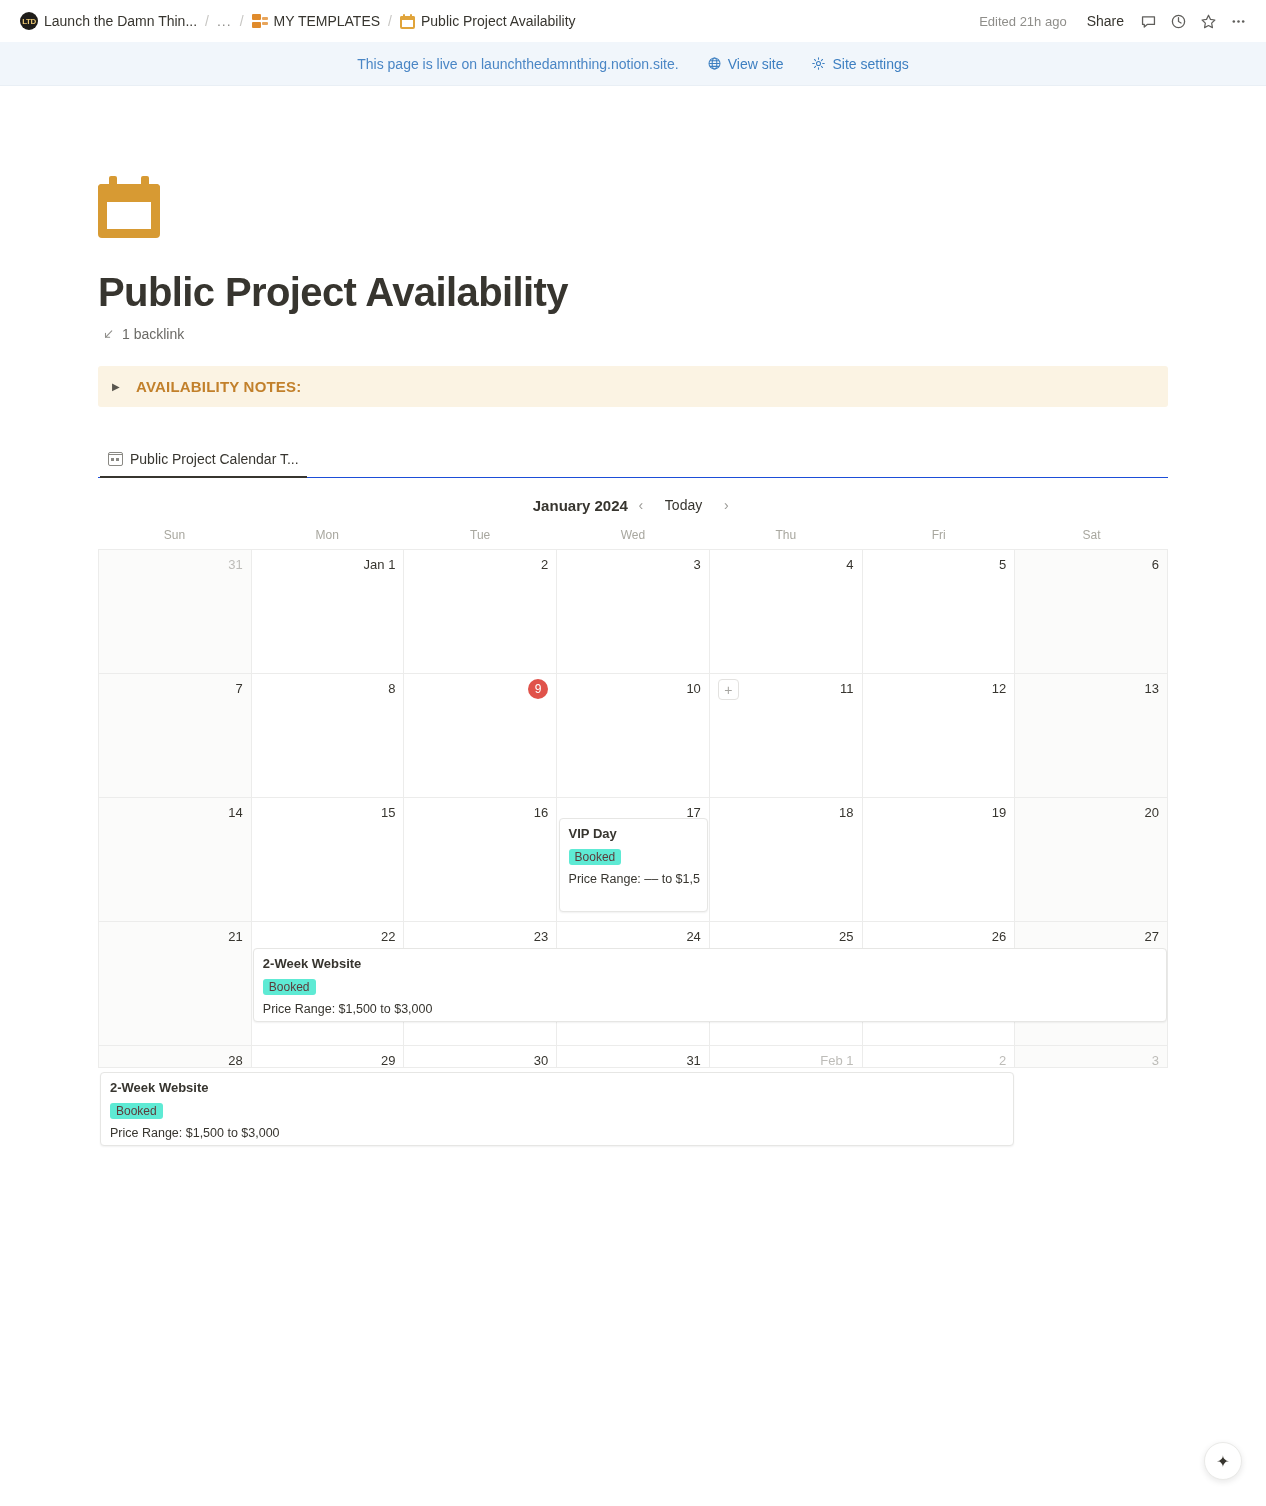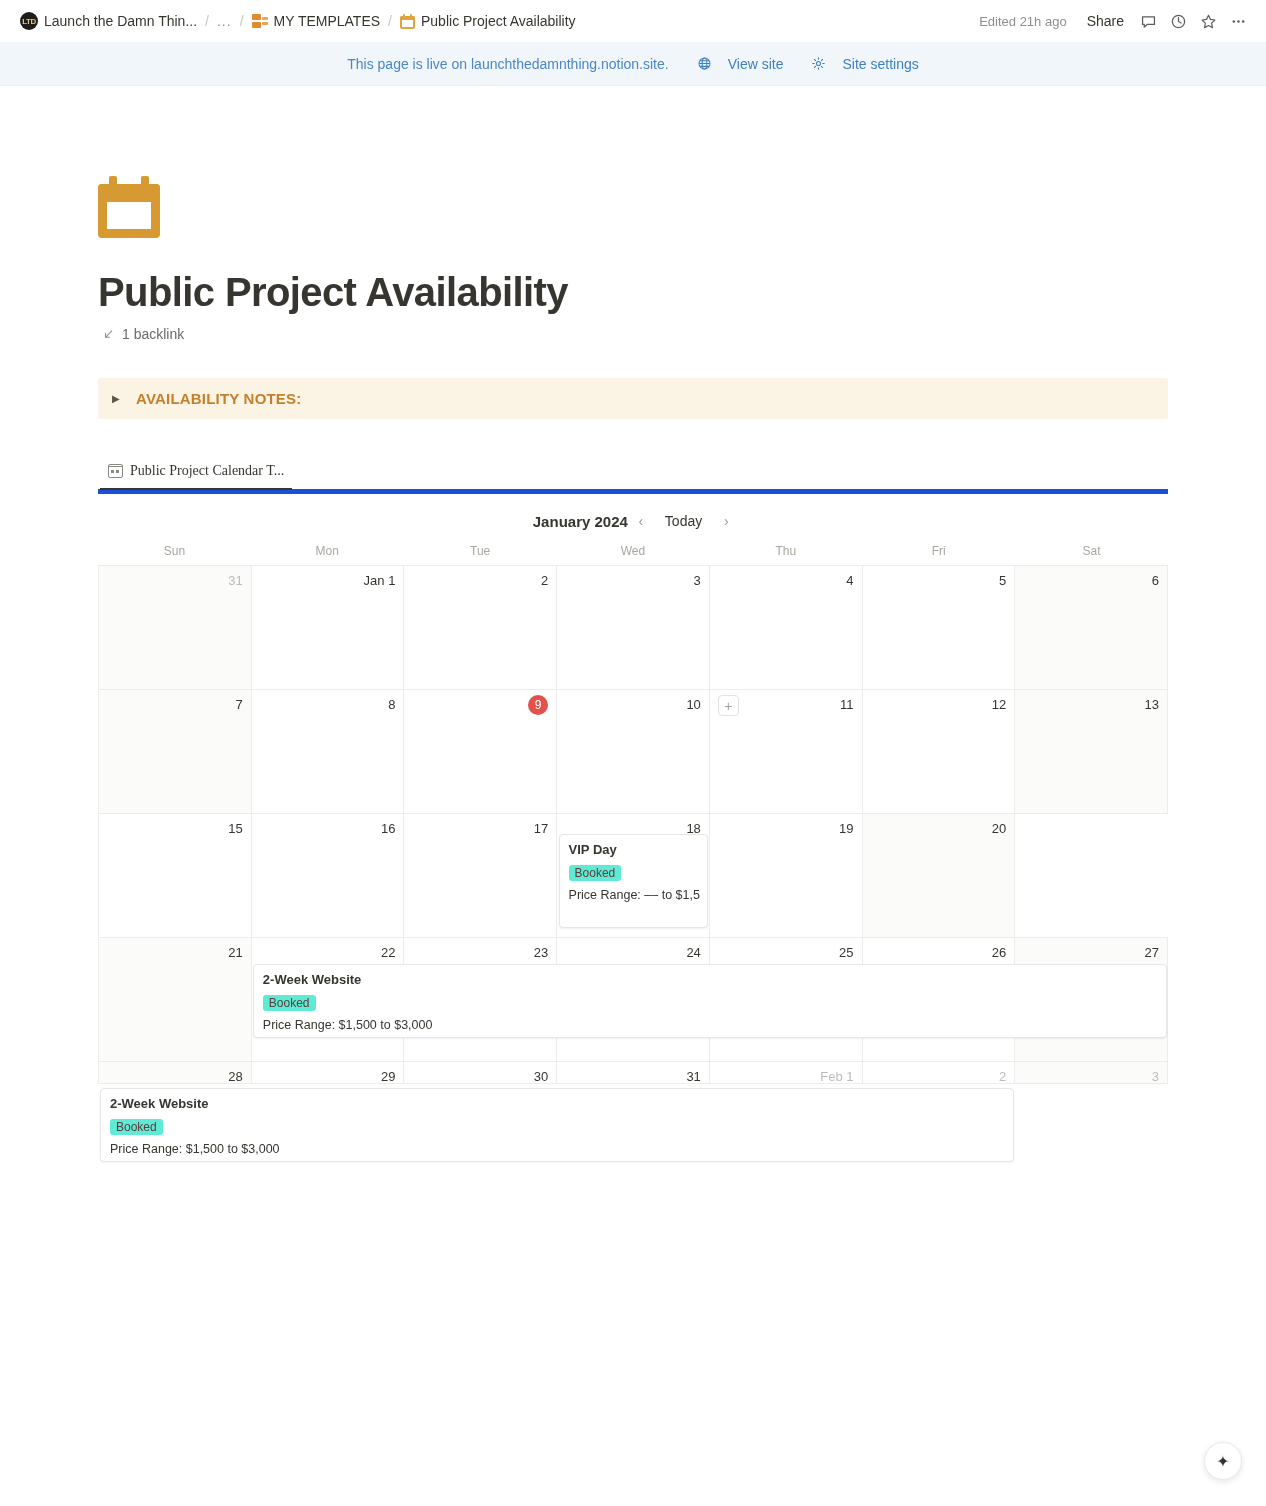--- a/index.html
+++ b/index.html
@@ -151,21 +151,21 @@
     display: flex;
     align-items: center;
     justify-content: center;
     gap: 28px;
     font-size: 14px;
     color: #3d7fc1;
     border-bottom: 1px solid #e9eff5;
   }
   .live-text { color: #4a86c5; }
   .live-action {
-    display: flex; align-items: center; gap: 16px;
+    display: flex; align-items: center; gap: 6px;
     color: #3d7fc1; cursor: pointer;
   }
 
   
   .page {
     padding-top: 90px;
   }
   .page-inner {
     width: 1070px;
     margin: 0 auto;
@@ -205,21 +205,21 @@
     font-weight: 700;
     letter-spacing: -0.6px;
     color: #37352f;
     line-height: 1.2;
     margin-bottom: 8px;
   }
 
   .backlink {
     display: flex; align-items: center; gap: 7px;
     font-size: 14px; color: #6b6a66;
-    margin-bottom: 34px; cursor: pointer;
+    margin-bottom: 22px; cursor: pointer;
     width: max-content;
     padding: 2px 4px;
     border-radius: 3px;
   }
 
   .callout {
     background: #fbf3e3;
     border-radius: 3px;
     padding: 12px 14px;
     display: flex;
@@ -236,24 +236,23 @@
   }
   .callout-title {
     font-size: 15px;
     font-weight: 700;
     color: #c2802b;
     letter-spacing: 0.2px;
   }
 
   
   .db-tabs {
-    border-bottom: 5px solid #1d4ed8;
+    border-bottom: 1px solid #1d4ed8;
     display: flex;
     padding-left: 2px;
-    font-family: Liberation Serif, serif;
   }
   .db-tab {
     display: flex;
     align-items: center;
     gap: 7px;
     padding: 6px 8px 10px 8px;
     font-size: 14px;
     color: #37352f;
     cursor: pointer;
     position: relative;
@@ -626,20 +625,23 @@
             <span class="daynum">11</span>
           </div>
           <div class="cal-cell">
             <span class="daynum">12</span>
           </div>
           <div class="cal-cell weekend">
             <span class="daynum">13</span>
           </div>
         </div>
         <div class="cal-week">
+          <div class="cal-cell weekend">
+            <span class="daynum">14</span>
+          </div>
           <div class="cal-cell">
             <span class="daynum">15</span>
           </div>
           <div class="cal-cell">
             <span class="daynum">16</span>
           </div>
           <div class="cal-cell">
             <span class="daynum">17</span>
           </div>
           <div class="cal-cell">

